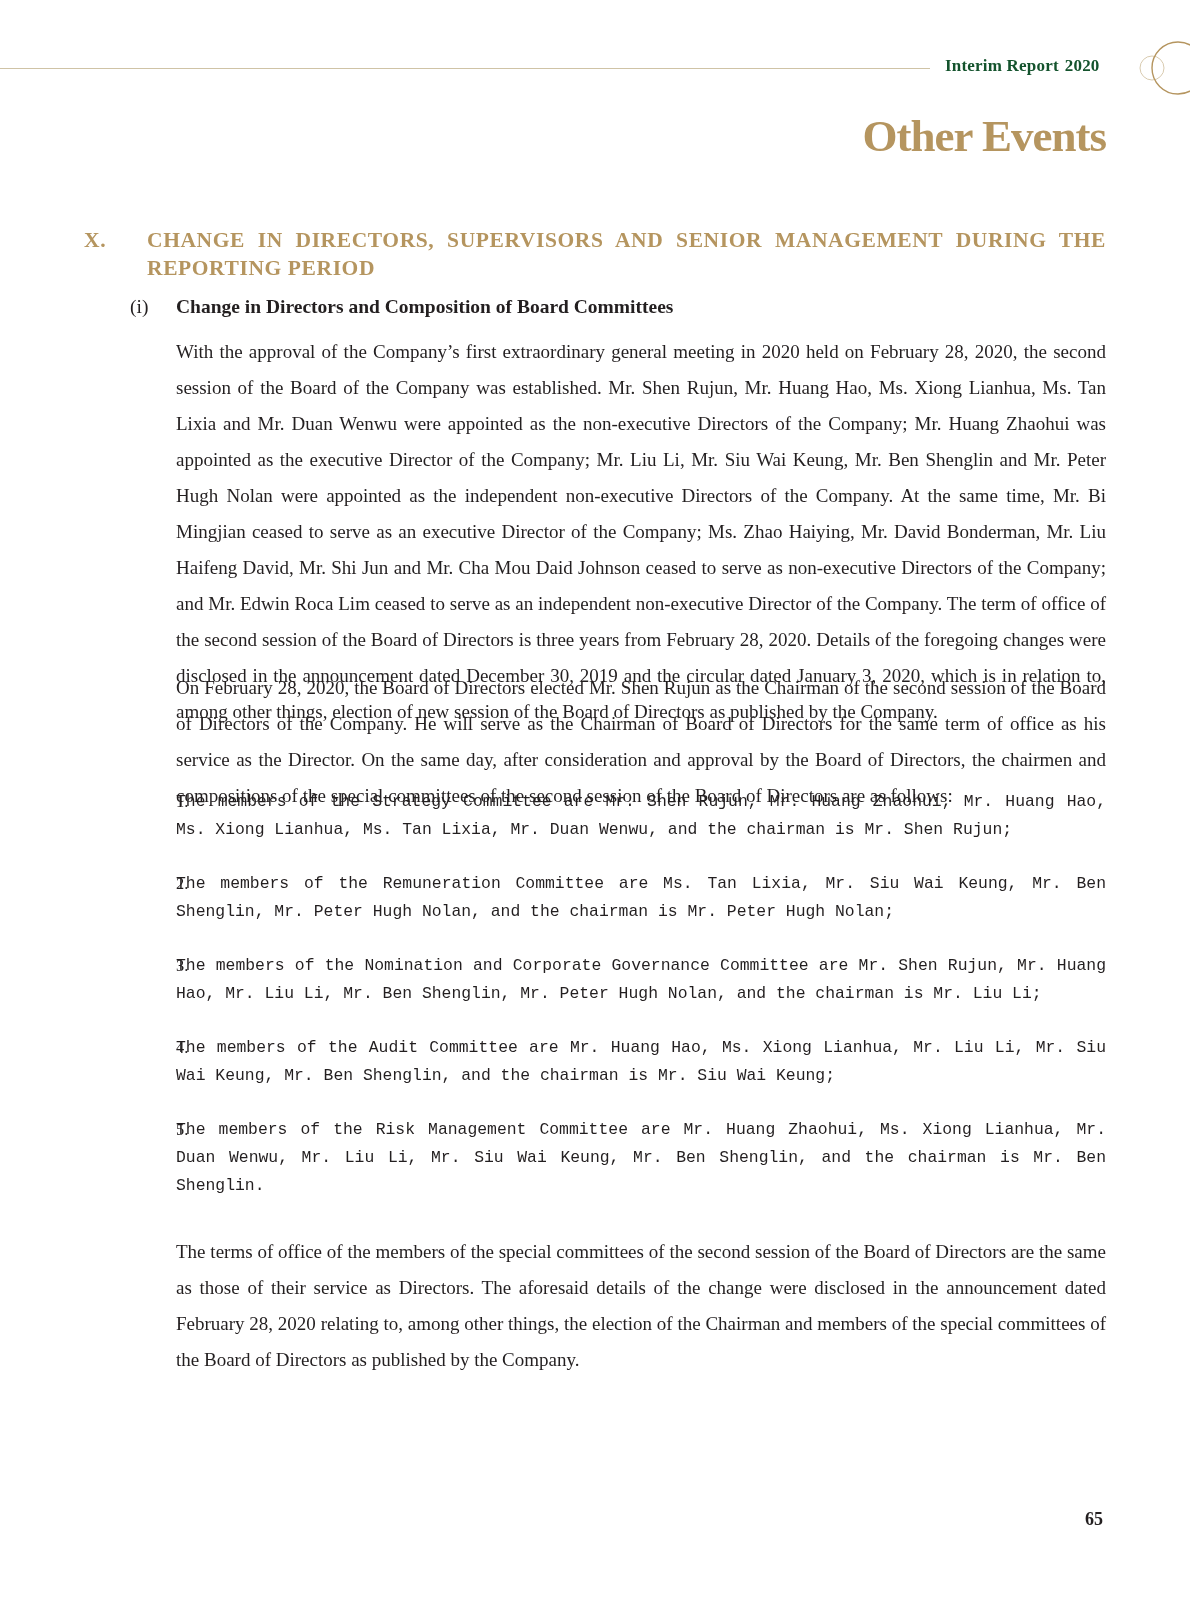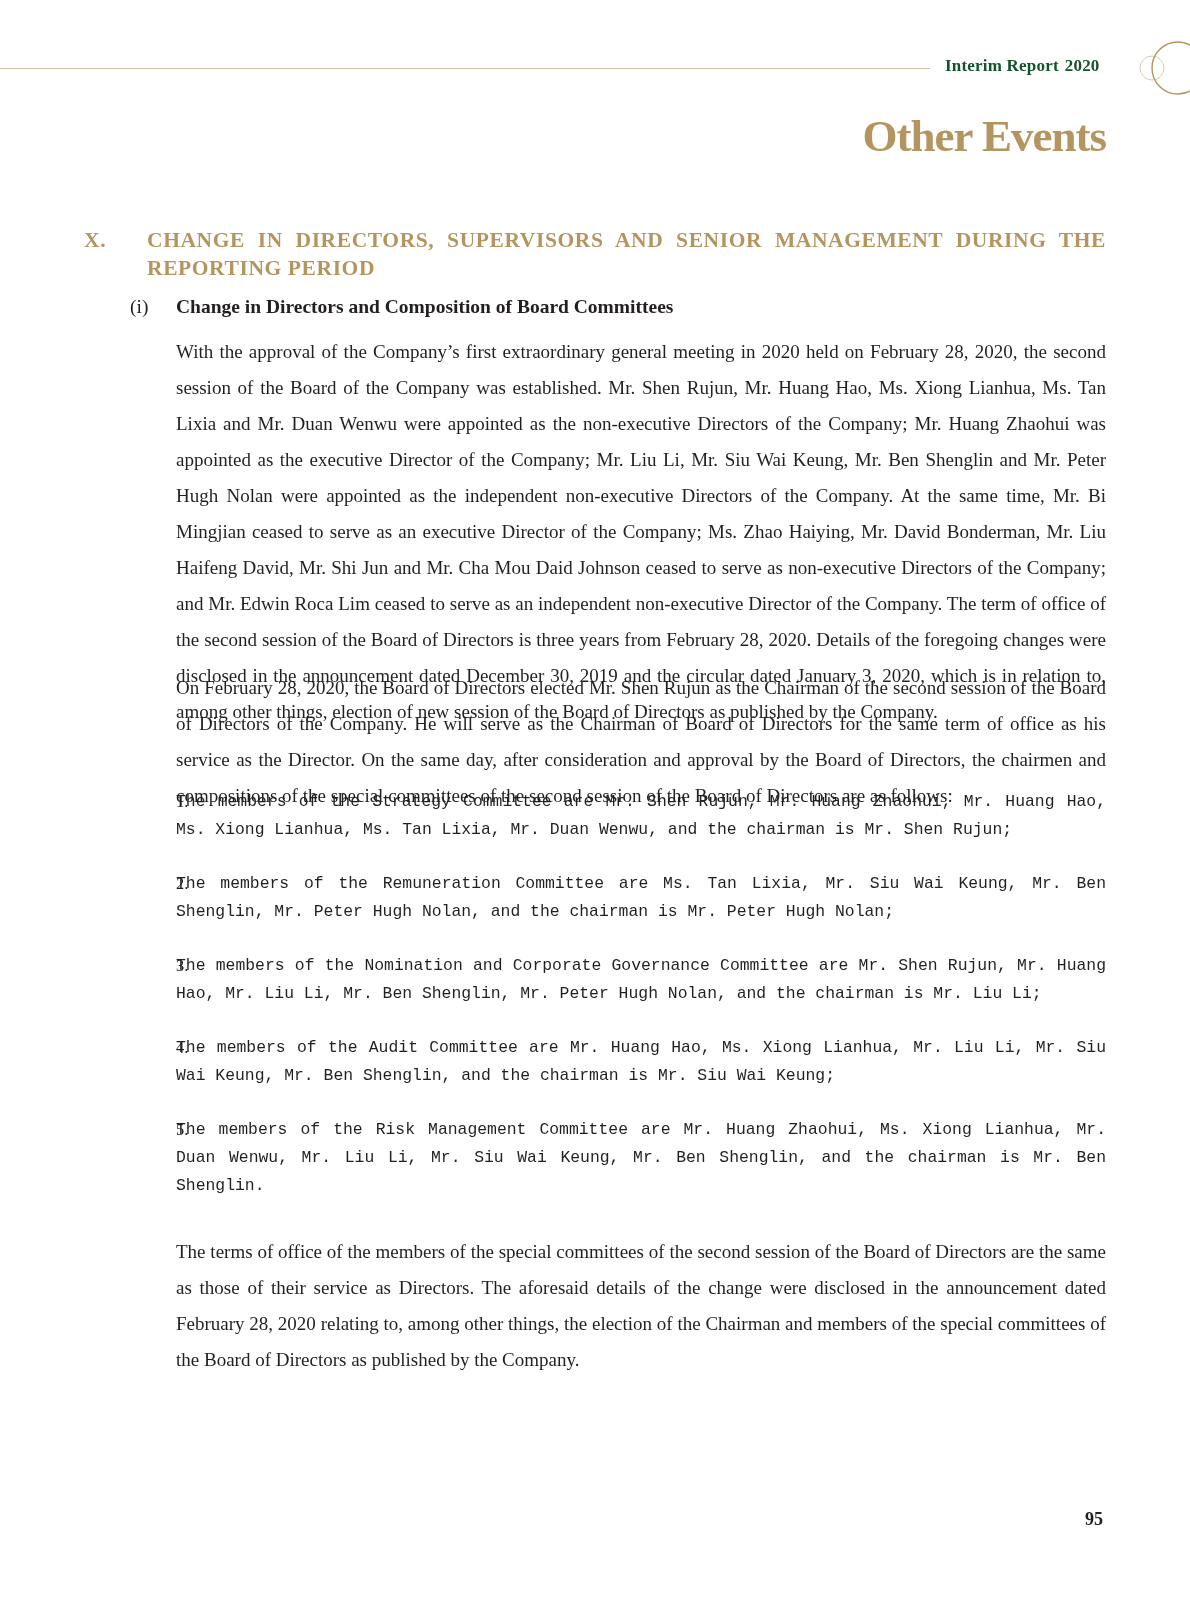--- a/index.html
+++ b/index.html
@@ -68,13 +68,13 @@
     <span class="t">The members of the Audit Committee are Mr. Huang Hao, Ms. Xiong Lianhua, Mr. Liu Li, Mr. Siu Wai Keung, Mr. Ben Shenglin, and the chairman is Mr. Siu Wai Keung;</span>
   </div>
   <div class="li" style="top:328px;">
     <span class="n">5.</span>
     <span class="t">The members of the Risk Management Committee are Mr. Huang Zhaohui, Ms. Xiong Lianhua, Mr. Duan Wenwu, Mr. Liu Li, Mr. Siu Wai Keung, Mr. Ben Shenglin, and the chairman is Mr. Ben Shenglin.</span>
   </div>
 </div>
 
 <div class="body p3">The terms of office of the members of the special committees of the second session of the Board of Directors are the same as those of their service as Directors. The aforesaid details of the change were disclosed in the announcement dated February 28, 2020 relating to, among other things, the election of the Chairman and members of the special committees of the Board of Directors as published by the Company.</div>
 
-<div class="page-num">95</div>
+<div class="page-num">65</div>
 
 </body></html>

